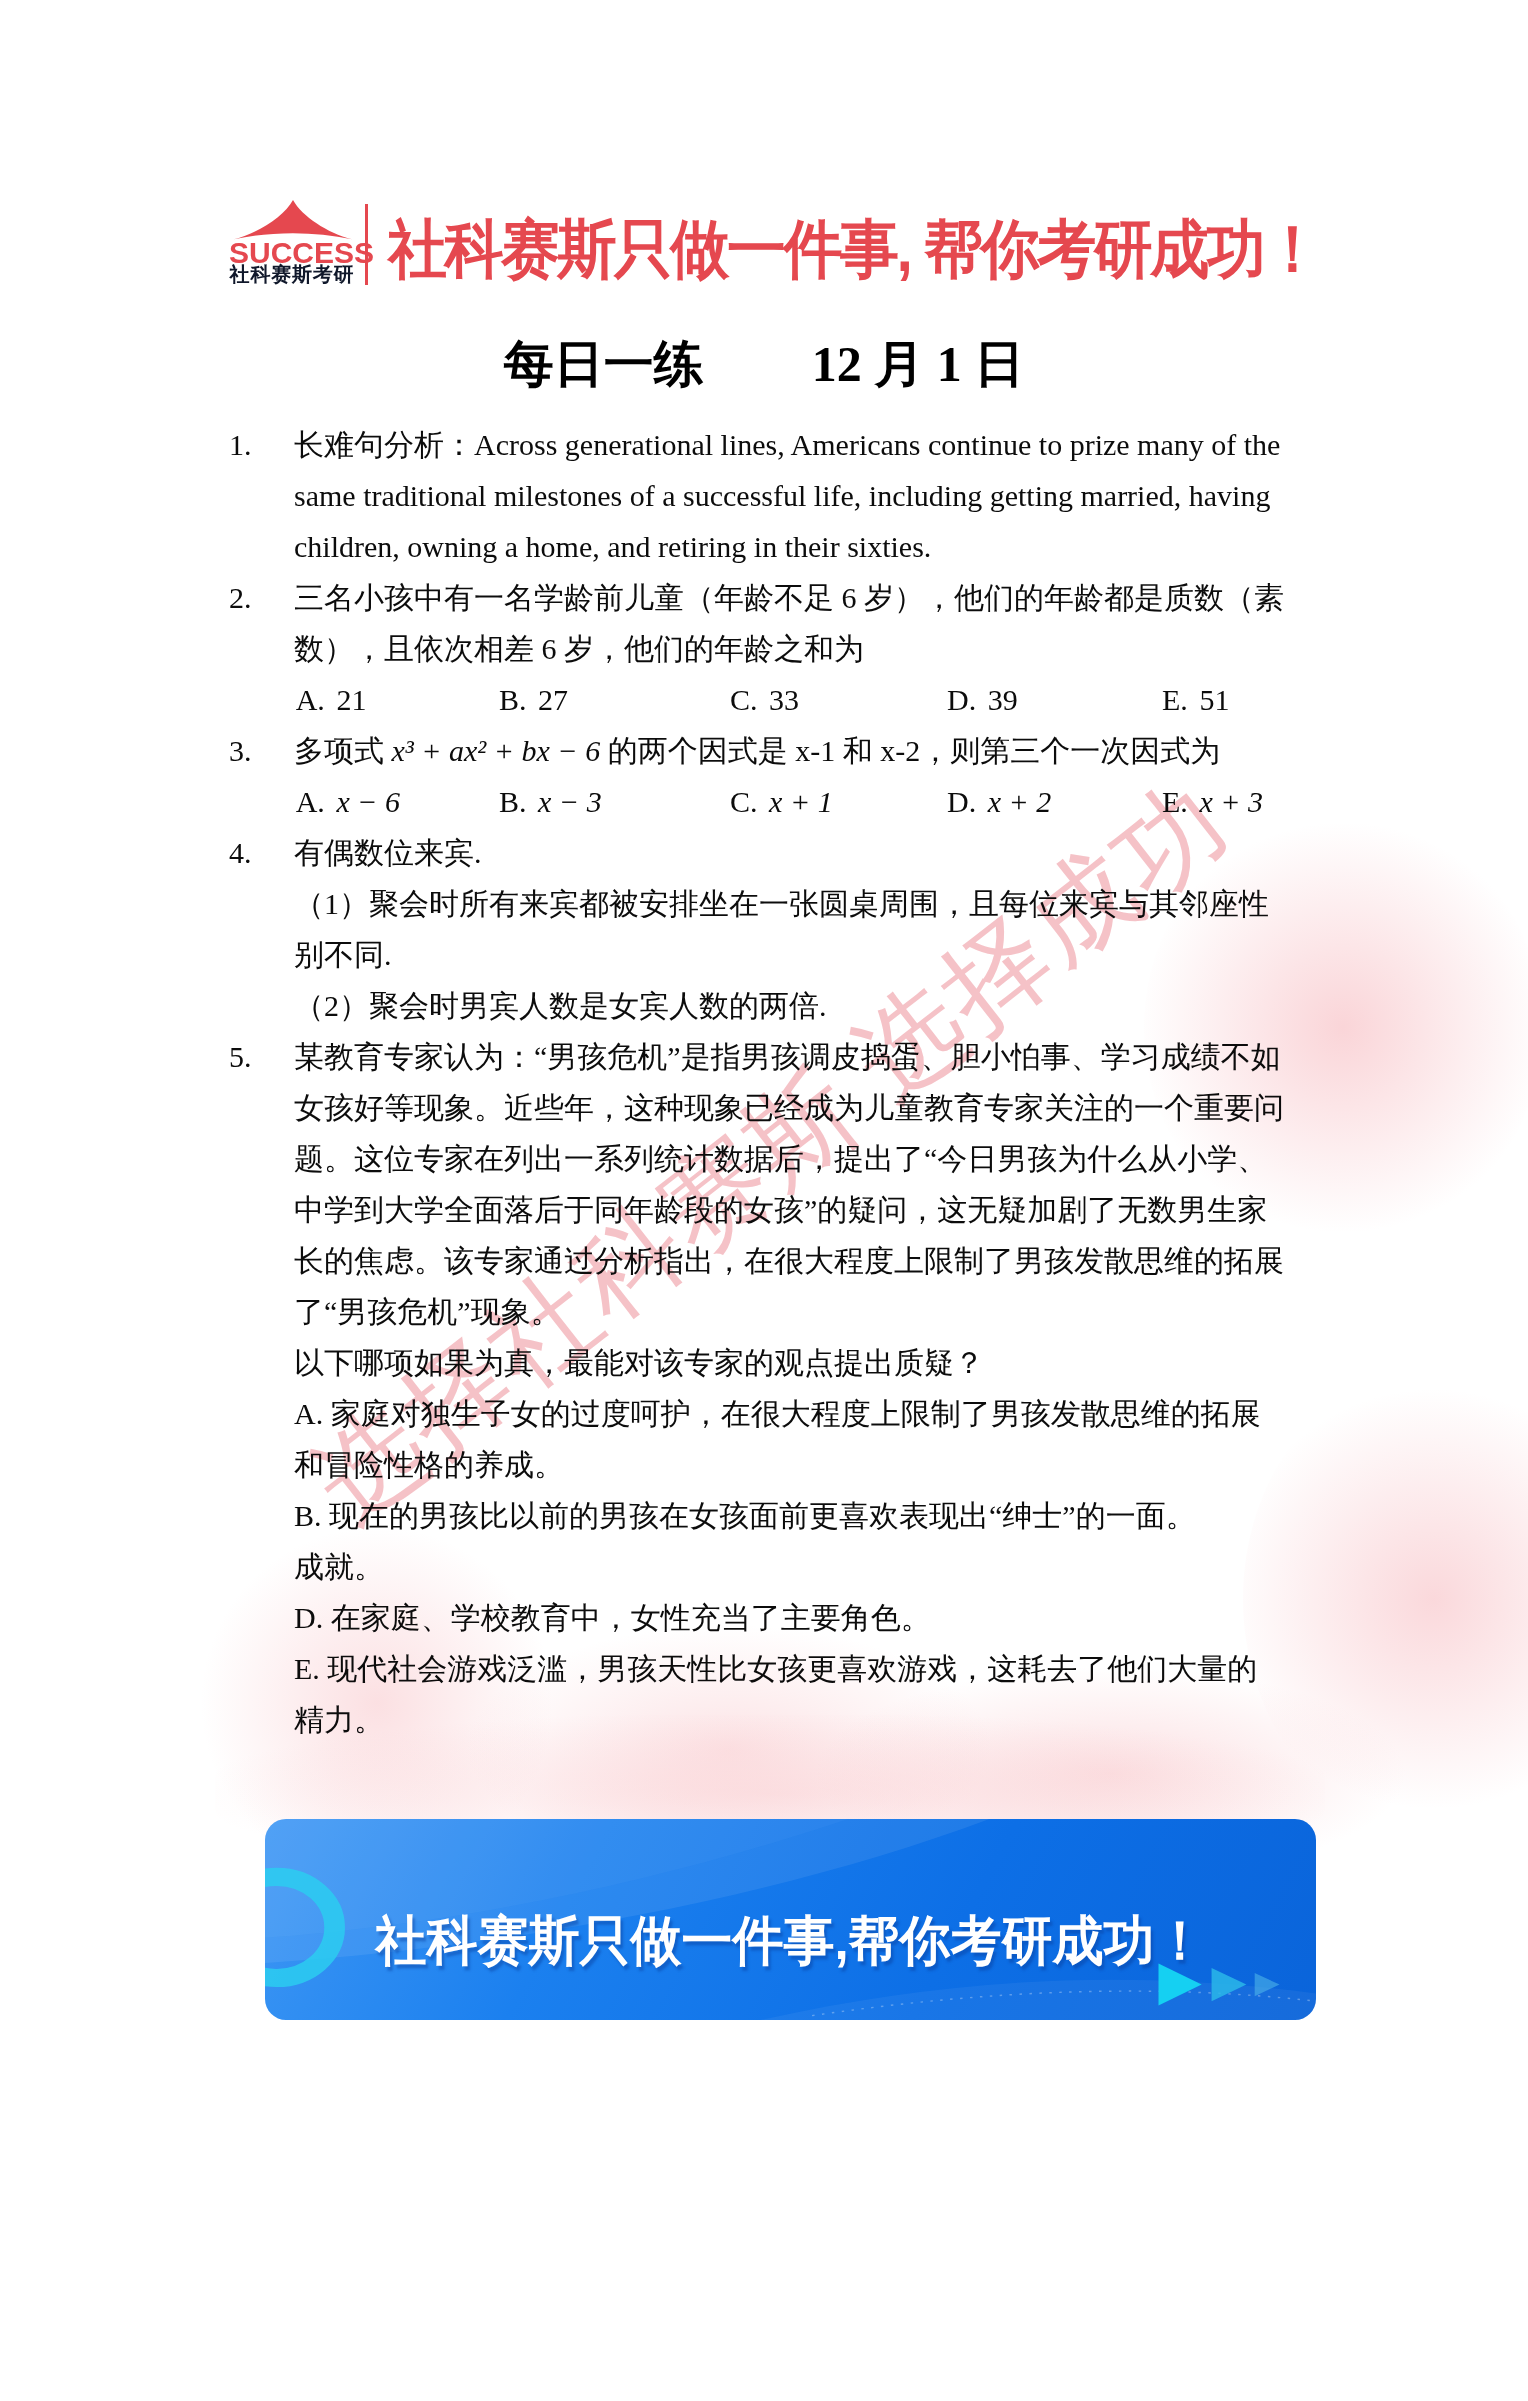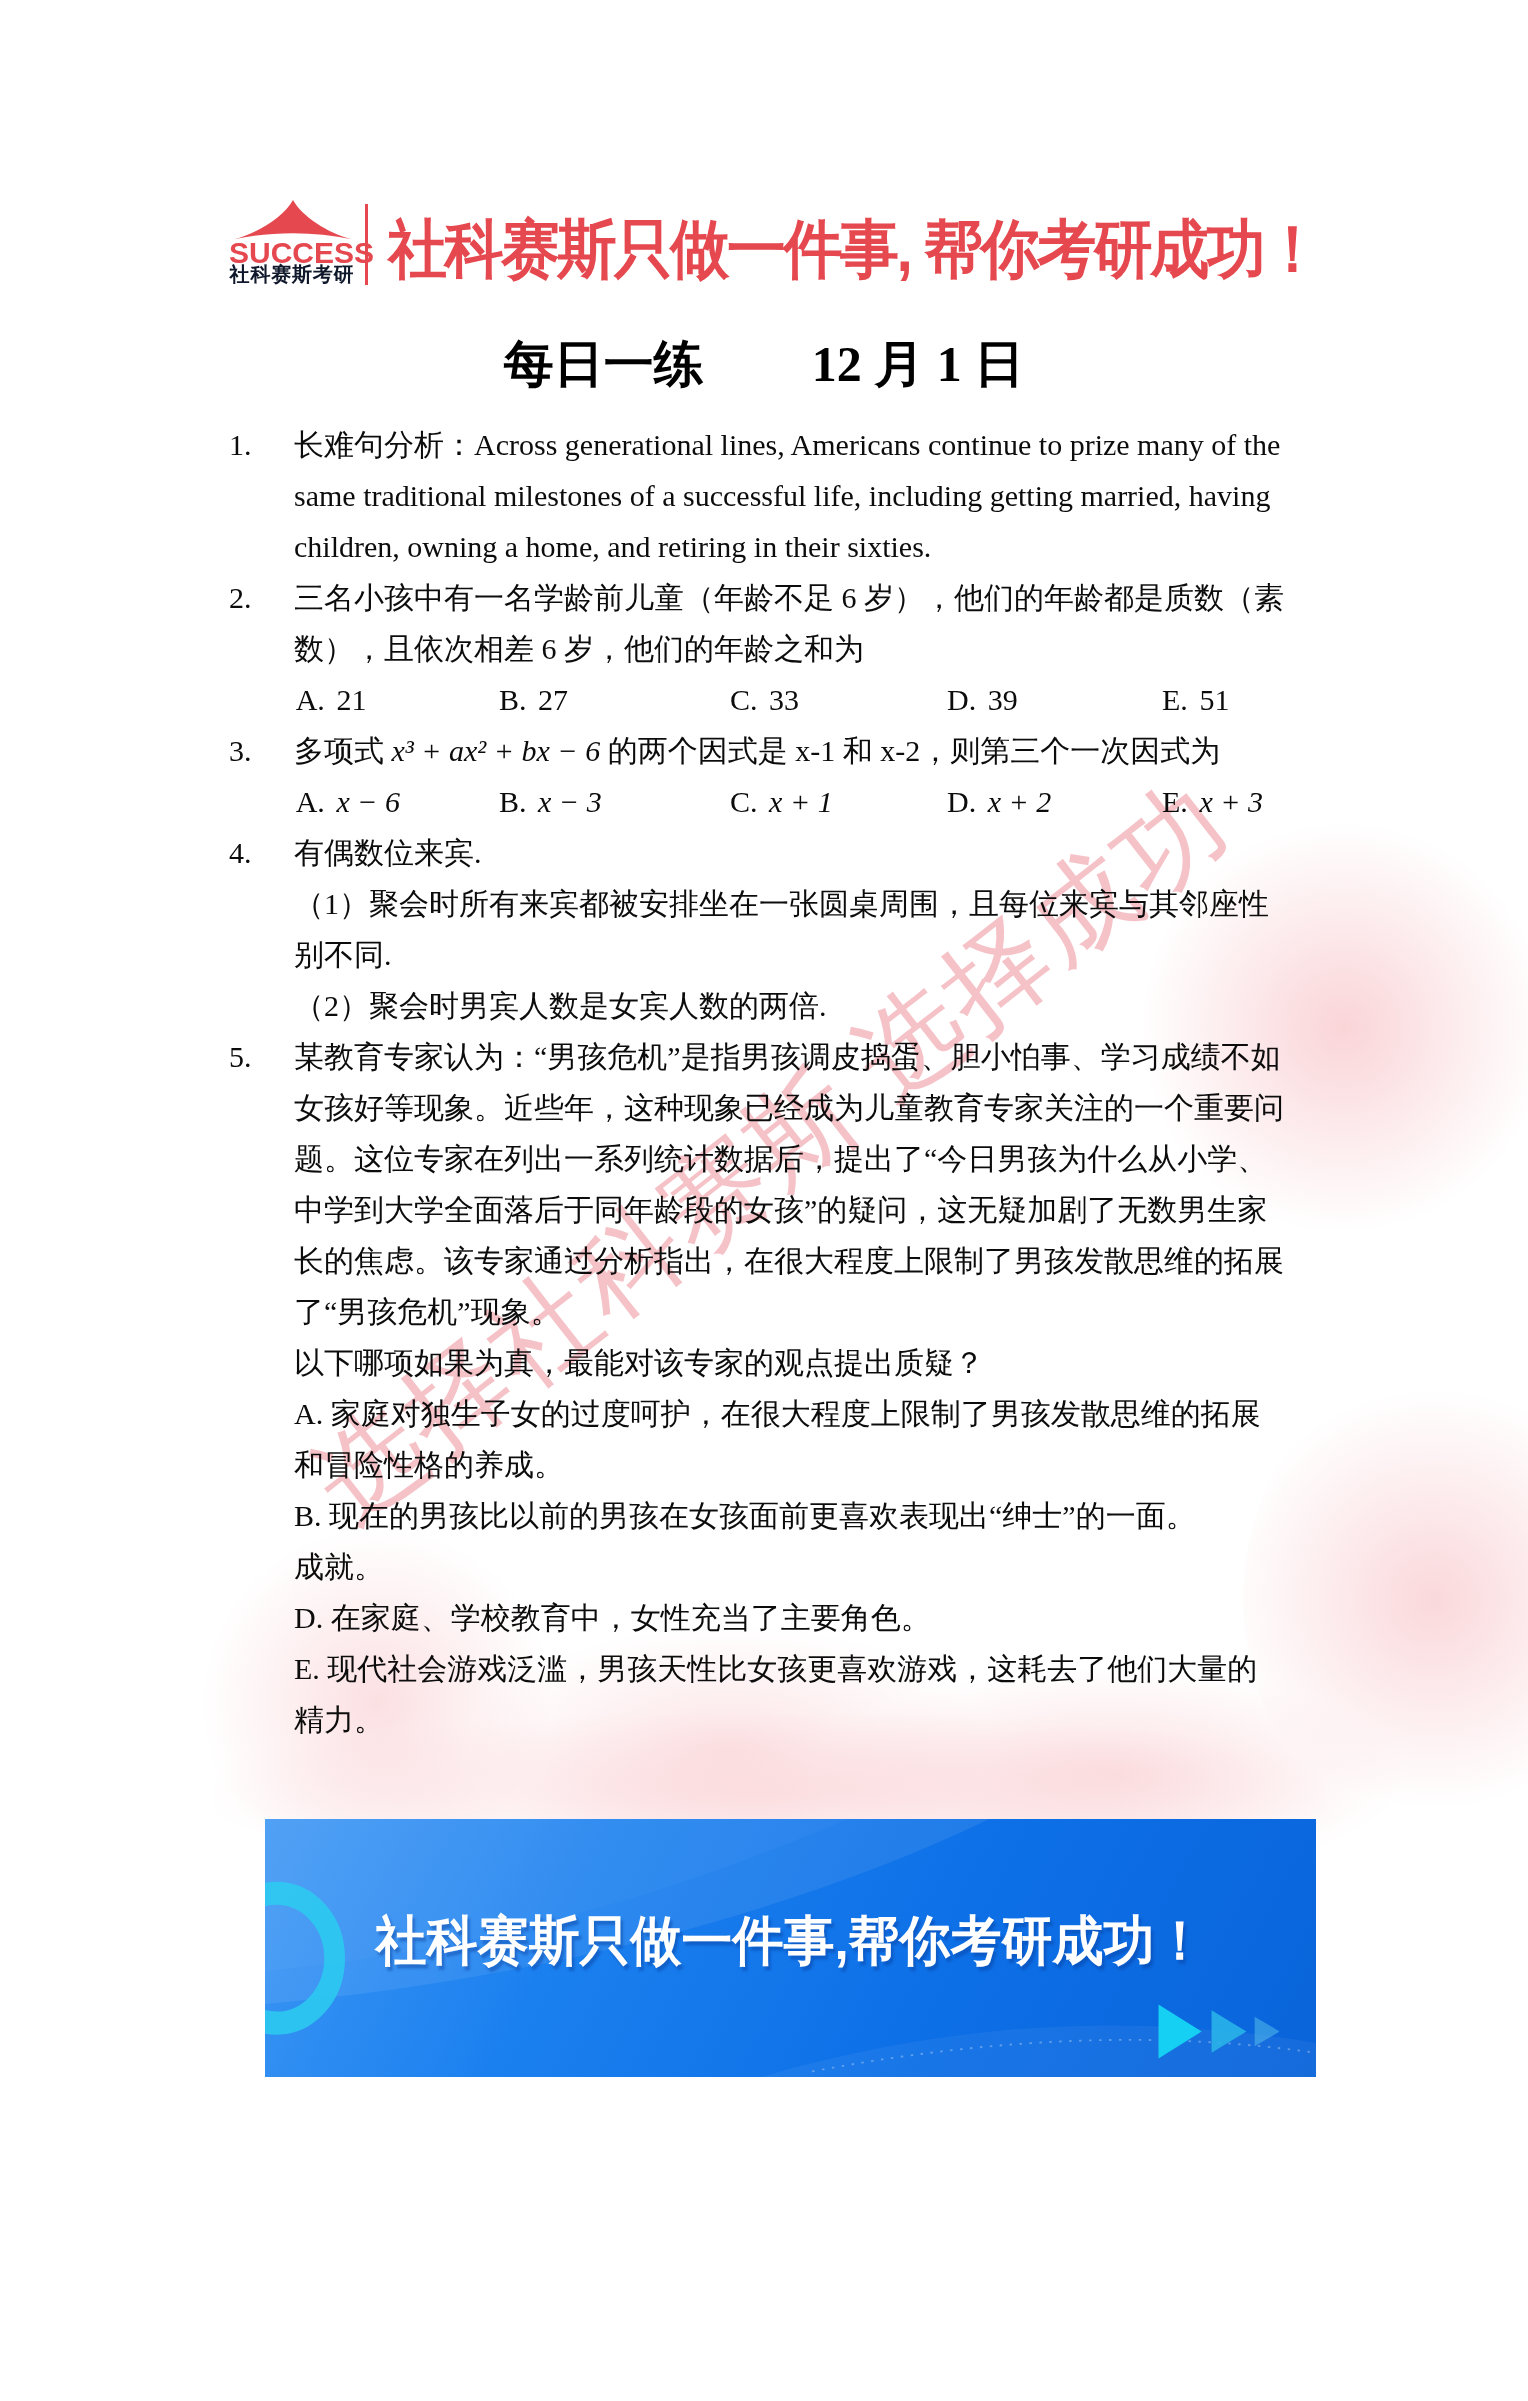--- a/index.html
+++ b/index.html
@@ -84,23 +84,24 @@
   .opts{position:relative;height:51px;}
   .opt{position:absolute;top:0;line-height:51px;white-space:nowrap;font-family:Liberation Serif, serif;}
   .opt .lab{margin-right:11.6px;}
   .opt.p1{left:1.7px;} .opt.p2{left:205px;} .opt.p3{left:436px;}
   .opt.p4{left:653px;} .opt.p5{left:868px;}
   .math{font-style:italic;}
   .opts.math-opts .val{font-style:italic;}
 
   
   .banner{
-    position:absolute;left:265px;top:1819px;width:1051px;height:258px;z-index:3;
+    position:absolute;left:265px;top:1819px;width:1051px;height:201px;z-index:3;
     background:linear-gradient(118deg,#3e97f4 0%,#1b80ef 30%,#0d6fe6 65%,#0a64da 100%);
     overflow:hidden;
+    border-radius:21px;
   }
   .banner-art{position:absolute;left:0;top:0;width:100%;height:100%;}
   .banner-text{
     position:absolute;left:0;right:0;top:88px;
     text-align:center;
     font-family:"Liberation Sans", sans-serif;
     font-size:51px;font-weight:900;letter-spacing:0px;
     color:#ffffff;white-space:nowrap;
     text-shadow:2.5px 4.1px 2.5px rgba(8,61,158,.45);
     transform:scaleY(1.05);

